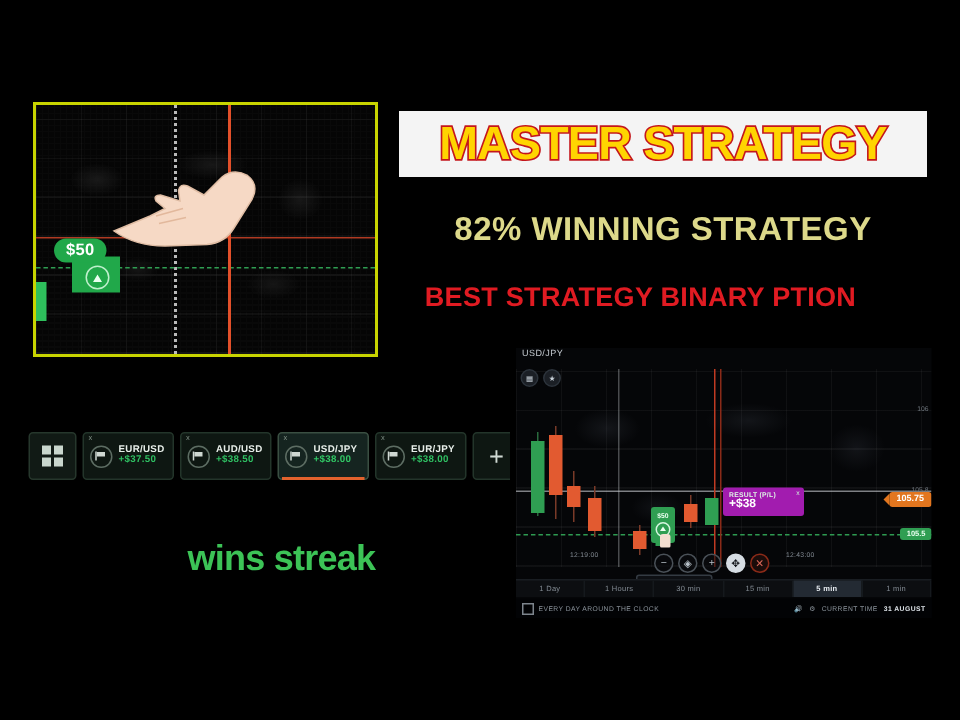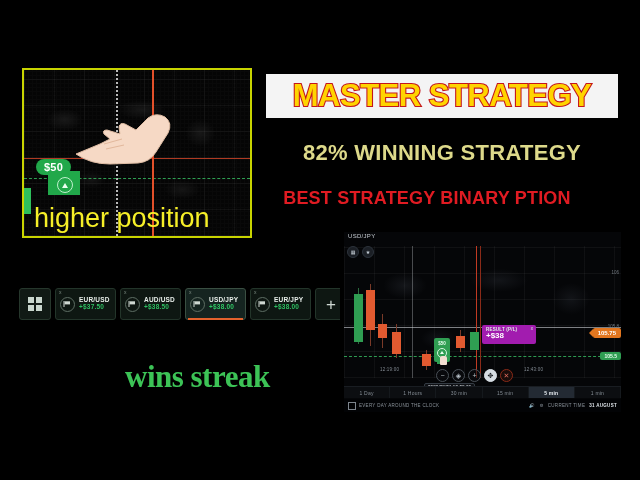--- a/index.html
+++ b/index.html
@@ -70,22 +70,22 @@
   .pair-add-btn{width:30px;background:#0e1712;border:1px solid #23352a;border-radius:3px;
     display:flex;align-items:center;justify-content:center;color:#cfd9d3;font-size:17px;line-height:1;}
 
   
   #streak{position:absolute;left:45px;top:337px;width:270px;height:62px;}
   #streak-num{position:absolute;left:0;top:-4px;font-size:56px;font-weight:bold;color:#f3ef1f;
     -webkit-text-stroke:2px #e06020;paint-order:stroke fill;line-height:1;
     font-family:"Liberation Sans",sans-serif;}
   #streak-small{position:absolute;left:84px;top:4px;font-size:15px;font-weight:bold;color:#f7f318;
     letter-spacing:-.2px;font-family:"Liberation Sans",sans-serif;}
-  #streak-big{position:absolute;left:80px;top:22px;font-size:31px;font-weight:bold;color:#3cc356;
-    letter-spacing:-.5px;font-family:Liberation Serif, serif;}
+  #streak-big{position:absolute;left:80px;top:22px;font-size:24px;font-weight:bold;color:#3cc356;
+    letter-spacing:-.5px;font-family:Liberation Sans, sans-serif;}
 
   
   #chart-panel{position:absolute;left:340px;top:228px;width:285px;height:188px;background:#000;overflow:hidden;}
   #chart-inner{position:absolute;left:4px;top:4px;right:4px;bottom:4px;background:#050608;overflow:hidden;}
   .chart-map{position:absolute;left:0;right:0;top:14px;bottom:34px;
     background-image:
       radial-gradient(ellipse 30px 18px at 22% 30%,#14161a 0%,transparent 72%),
       radial-gradient(ellipse 40px 16px at 56% 26%,#131519 0%,transparent 72%),
       radial-gradient(ellipse 26px 22px at 82% 40%,#121418 0%,transparent 72%),
       radial-gradient(ellipse 24px 14px at 34% 70%,#101216 0%,transparent 72%);}
@@ -165,21 +165,20 @@
     <div class="badge50">$50</div>
     <div class="badge-arrow">
         <i></i>
       </div>
 
     <svg class="hand" viewBox="0 0 110 62">
       <path d="M6 46 L30 36 L40 31 L34 26 Q32 22 37 22 L50 26 L49 19 Q50 14 55 16 L66 22 L78 10 Q86 4 95 9 Q103 15 98 25 L86 44 Q80 54 68 55 L40 56 Q20 56 6 46 Z" fill="#f6d9c5" stroke="#e0bda4" stroke-width="1"></path>
       <path d="M34 36 L52 31 M36 41 L54 37" stroke="#e2b89c" stroke-width="1" fill="none"></path>
     </svg>
 
-    <div class="promo-caption">higher position</div>
   </div>
 
   <div id="title-band">
     <div id="title-main">MASTER STRATEGY</div>
   </div>
   <div id="subtitle">82% WINNING STRATEGY</div>
   <div id="subtitle2">BEST STRATEGY BINARY PTION</div>
 
   <div id="pair-row">
     <div class="pair-grid-btn">

